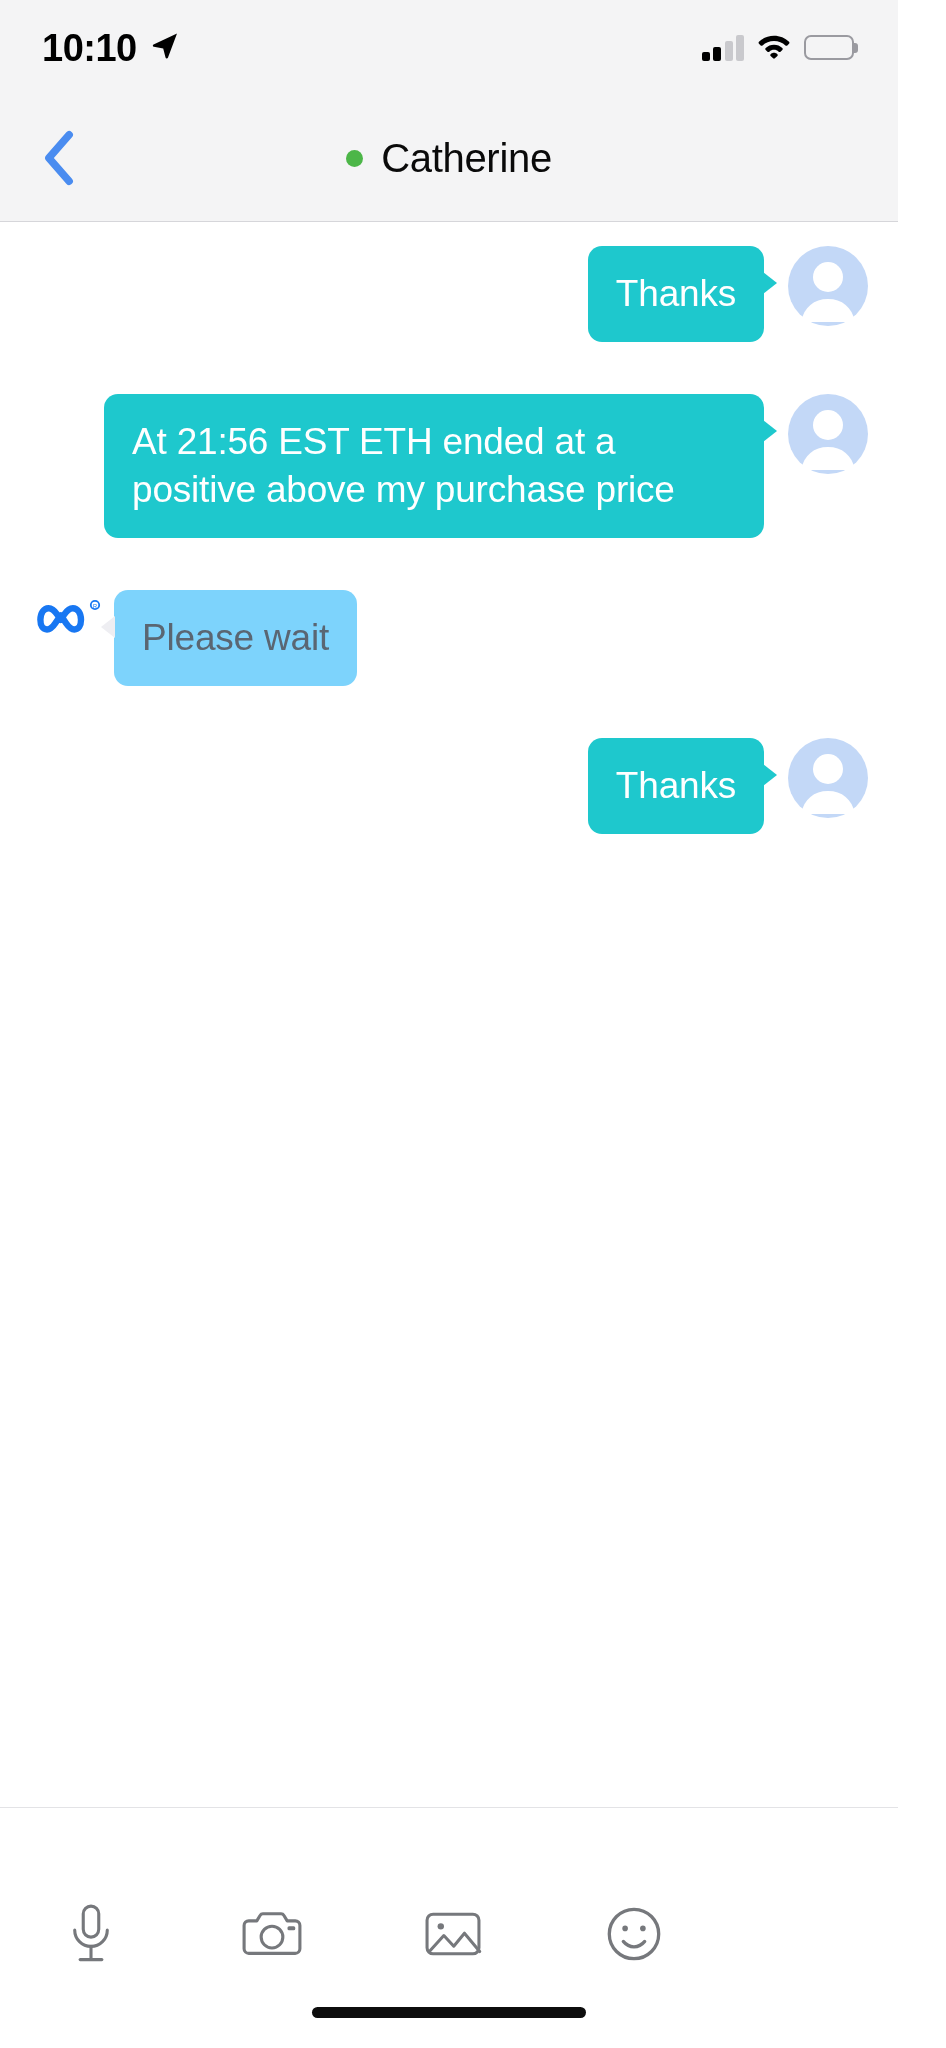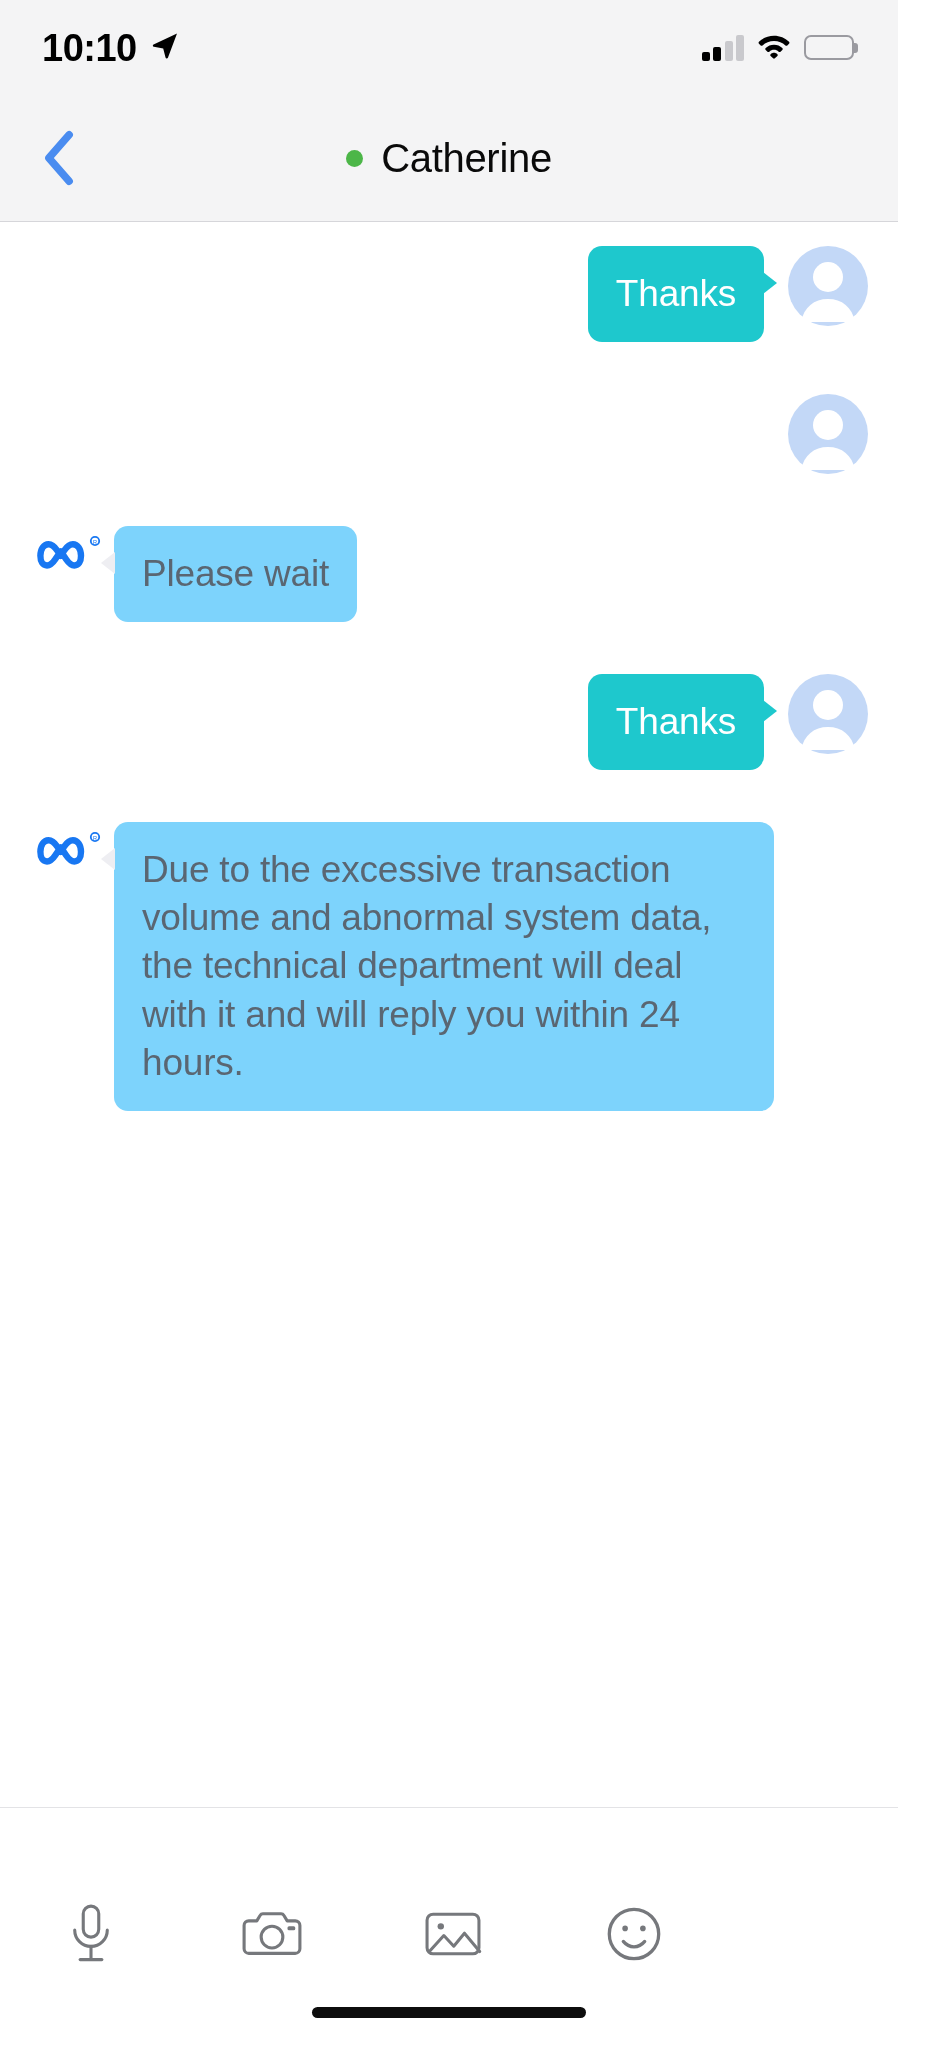--- a/index.html
+++ b/index.html
@@ -316,20 +316,21 @@
       <div class="avatar user">
         <svg viewBox="0 0 80 80" width="80" height="80">
           <circle cx="40" cy="40" r="40" fill="#c3d8f7"></circle>
           <circle cx="40" cy="31" r="15" fill="#ffffff"></circle>
           <path d="M13 76c3-15 13-23 27-23s24 8 27 23z" fill="#ffffff"></path>
         </svg>
       </div>
     </div>
 
     <div class="msg-row out">
+      <div class="bubble out">At 21:56 EST ETH ended at a positive above my purchase price</div>
       <div class="avatar user">
         <svg viewBox="0 0 80 80" width="80" height="80">
           <circle cx="40" cy="40" r="40" fill="#c3d8f7"></circle>
           <circle cx="40" cy="31" r="15" fill="#ffffff"></circle>
           <path d="M13 76c3-15 13-23 27-23s24 8 27 23z" fill="#ffffff"></path>
         </svg>
       </div>
     </div>
 
     <div class="msg-row in">
@@ -347,30 +348,20 @@
       <div class="bubble out">Thanks</div>
       <div class="avatar user">
         <svg viewBox="0 0 80 80" width="80" height="80">
           <circle cx="40" cy="40" r="40" fill="#c3d8f7"></circle>
           <circle cx="40" cy="31" r="15" fill="#ffffff"></circle>
           <path d="M13 76c3-15 13-23 27-23s24 8 27 23z" fill="#ffffff"></path>
         </svg>
       </div>
     </div>
 
-    <div class="msg-row in">
-      <div class="meta-logo">
-        <svg viewBox="0 0 72 44" width="72" height="44">
-          <path d="M8 33.5c-4.2 0-6.6-3.9-6.6-9.7 0-6.6 3.3-11.6 8.1-11.6 3.4 0 5.9 2.1 8.7 6.3l3.5 5.3 3.5-5.3c2.8-4.2 5.3-6.3 8.7-6.3 4.8 0 8.1 5 8.1 11.6 0 5.8-2.4 9.7-6.6 9.7-3.1 0-5.4-1.9-8.3-6.2l-5.4-8-5.4 8c-2.9 4.3-5.2 6.2-8.3 6.2z" transform="translate(8,0)" fill="none" stroke="#1877f2" stroke-width="6.4" stroke-linecap="round" stroke-linejoin="round"></path>
-          <circle cx="64" cy="9" r="4.2" fill="none" stroke="#1877f2" stroke-width="1.8"></circle>
-          <text x="64" y="11.6" font-size="5.6" fill="#1877f2" text-anchor="middle" font-family="Liberation Sans, sans-serif">R</text>
-        </svg>
-      </div>
-      <div class="bubble in">Due to the excessive transaction volume and abnormal system data, the technical department will deal with it and will reply you within 24 hours.</div>
-    </div>
 
 
   </div>
 
   <div class="input-area">
 
     <div class="tool-row">
       <div class="tool-btn">
         <svg width="50" height="62" viewBox="0 0 32 40">
           <rect x="11" y="2" width="10" height="20" rx="5" fill="none" stroke="#76787c" stroke-width="2"></rect>

